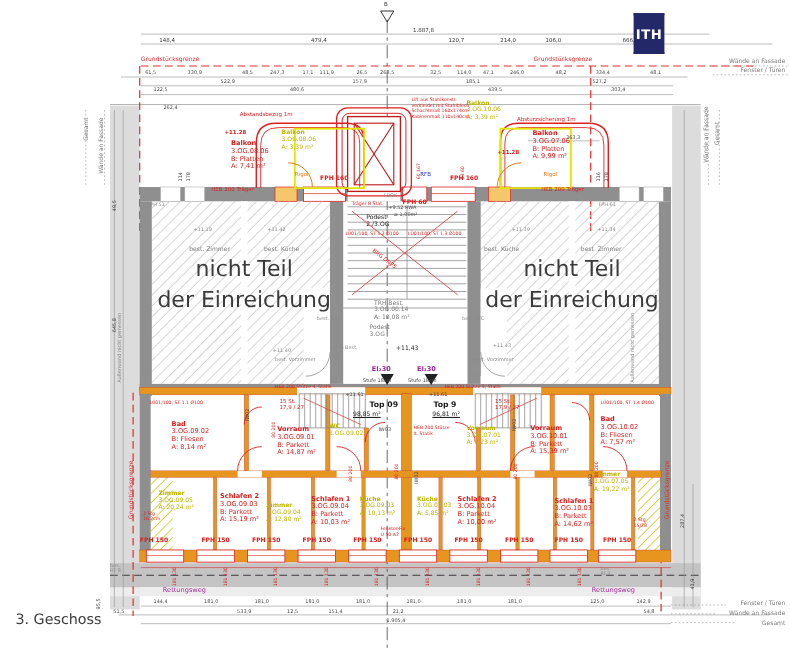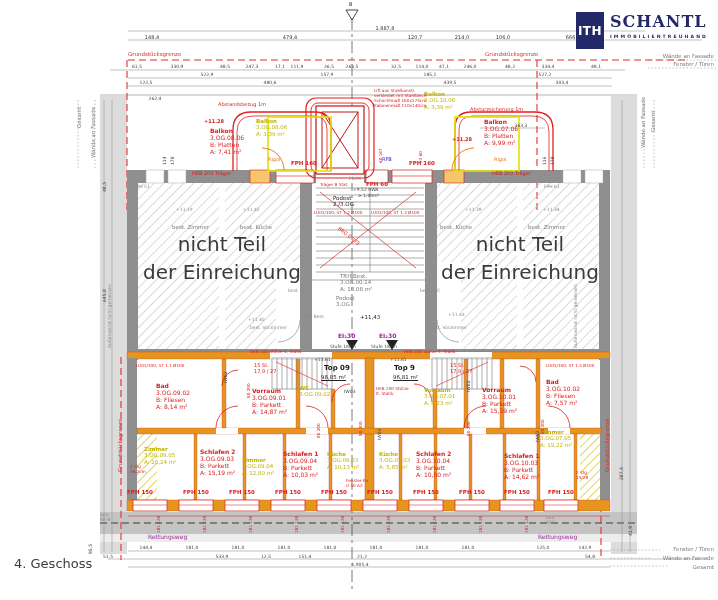--- a/index.html
+++ b/index.html
@@ -608,21 +608,21 @@
         <div>15 St.</div>
         <div>17,9 / 27</div>
       </div>
       <div class="lbl redsm" style="left: 450px; top: 363px;">
         <div>15 St.</div>
         <div>17,9 / 27</div>
       </div>
       <div class="lbl dim2" style="left: 314px; top: 357px;">
         <div>+11.61</div>
       </div>
-      <div class="lbl top" style="left: 324px; top: 364px;">
+      <div class="lbl top" style="left: 336px; top: 364px;">
         <div>Top 09</div>
       </div>
       <div class="lbl blk und" style="left: 321px; top: 374px;">
         <div>98,85 m²</div>
       </div>
       <div class="lbl dim2" style="left: 390px; top: 357px;">
         <div>+11.61</div>
       </div>
       <div class="lbl top" style="left: 394px; top: 364px;">
         <div>Top 9</div>
@@ -888,21 +888,17 @@
       </div>
       <div class="lbl gray" style="left: 714px; top: 564px; transform: translateX(-100%);">
         <div>Gesamt</div>
       </div>
     </div>
 
   <div class="logo">
     <div class="logo-box">
       <span>ITH</span>
     </div>
-    <div>
-      <div class="logo-name">SCHANTL</div>
-      <div class="logo-sub">IMMOBILIENTREUHAND</div>
-    </div>
   </div>
 
-  <div class="floor-label">4. Geschoss</div>
+  <div class="floor-label">3. Geschoss</div>
 
 </div>
 
 </body></html>

